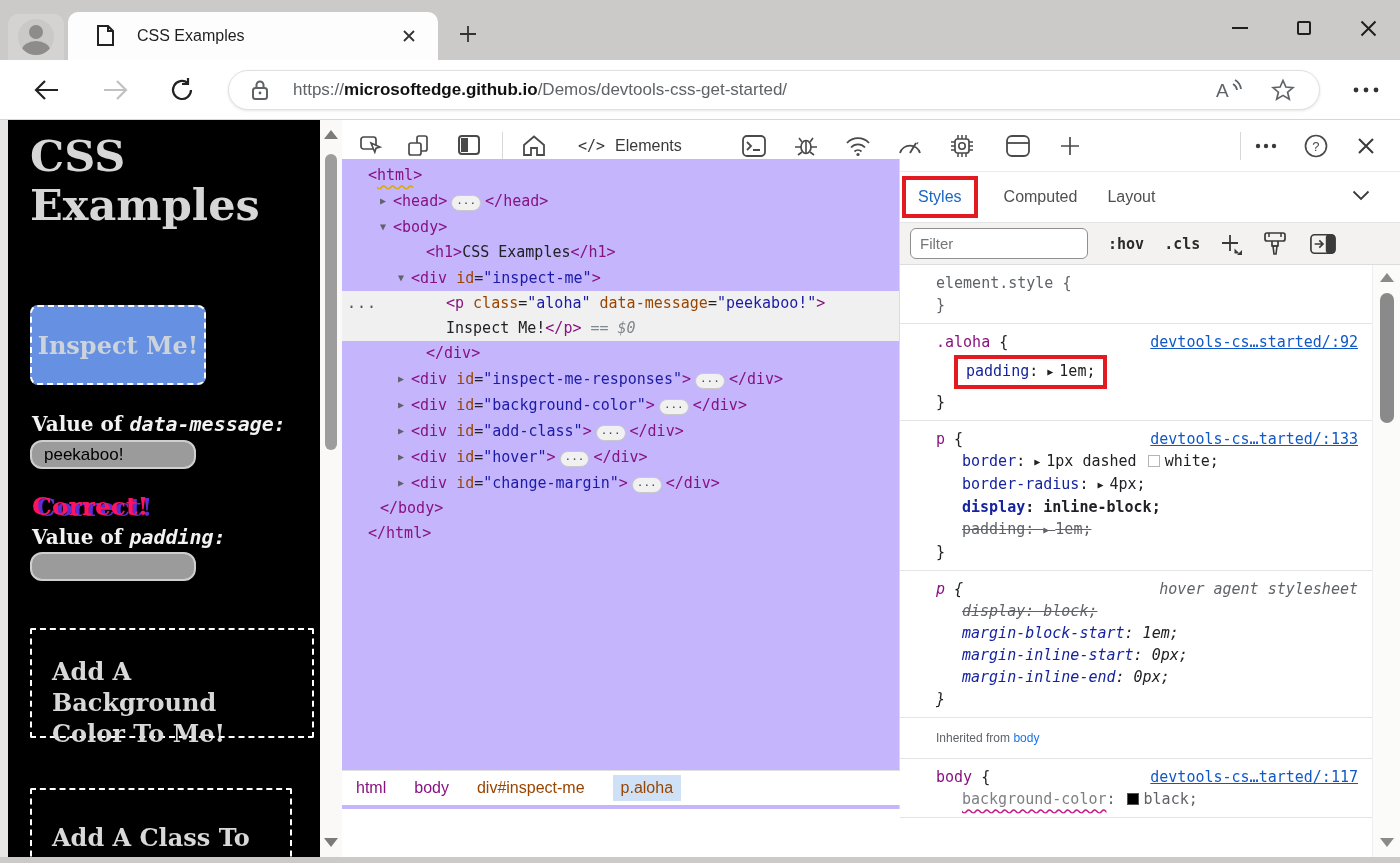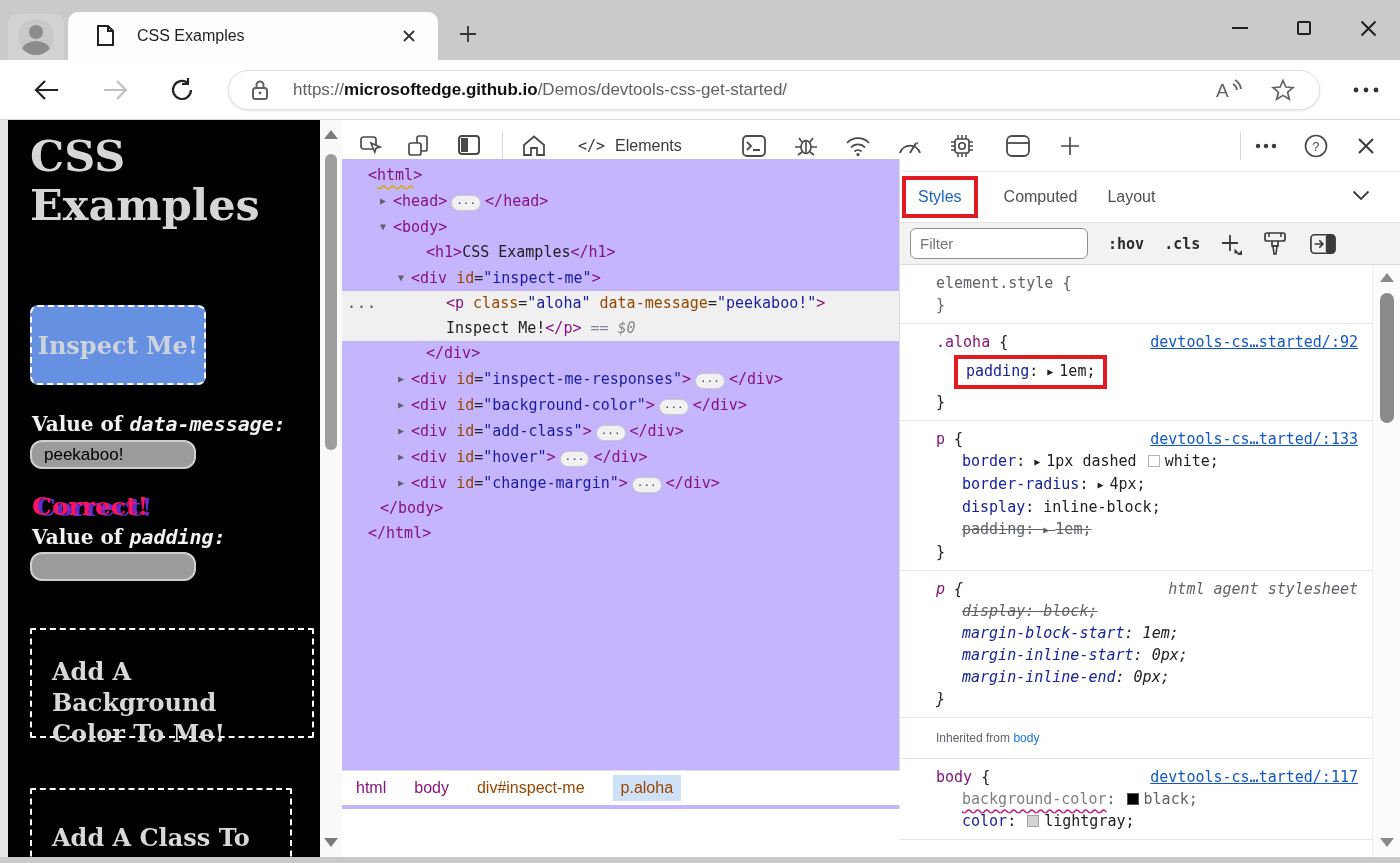--- a/index.html
+++ b/index.html
@@ -412,39 +412,38 @@
             </div>
             <div class="style-section">
               <div class="code-line"><span class="tk-sel">.aloha</span><span class="tk-txt"> {</span><span class="tk-link tk-right">devtools-cs…started/:92</span></div>
               <div class="code-line" style="padding-left: 26px;"><span class="red-wrap"><span class="tk-prop">padding</span><span class="tk-txt">: </span><span class="tk-arrow">▶ </span><span class="tk-txt">1em;</span></span></div>
               <div class="code-line"><span class="tk-txt">}</span></div>
             </div>
             <div class="style-section">
               <div class="code-line"><span class="tk-sel">p</span><span class="tk-txt"> {</span><span class="tk-link tk-right">devtools-cs…tarted/:133</span></div>
               <div class="code-line" style="padding-left: 26px;"><span class="tk-prop">border</span><span class="tk-txt">: </span><span class="tk-arrow">▶ </span><span class="tk-txt">1px dashed </span><span class="tk-swatch tk-sw-white"></span><span class="tk-txt">white;</span></div>
               <div class="code-line" style="padding-left: 26px;"><span class="tk-prop">border-radius</span><span class="tk-txt">: </span><span class="tk-arrow">▶ </span><span class="tk-txt">4px;</span></div>
-              <div class="code-line" style="padding-left: 26px;"><span class="tk-prop">display</span><span class="tk-txt">: inline-block;</span></div>
+              <div class="code-line" style="padding-left: 26px; font-weight: bold;"><span class="tk-prop">display</span><span class="tk-txt">: inline-block;</span></div>
               <div class="code-line" style="padding-left: 26px;"><span class="tk-strike tk-prop">padding</span><span class="tk-strike">: </span><span class="tk-strike tk-arrow">▶ </span><span class="tk-strike">1em;</span></div>
               <div class="code-line"><span class="tk-txt">}</span></div>
             </div>
             <div class="style-section">
-              <div class="code-line"><span class="tk-sel tk-it">p</span><span class="tk-txt tk-it"> {</span><span class="tk-grayc tk-it tk-right">html agent stylesheet</span></div>
+              <div class="code-line"><span class="tk-sel tk-it">p</span><span class="tk-txt tk-it"> {</span><span class="tk-grayc tk-it tk-right">hover agent stylesheet</span></div>
               <div class="code-line" style="padding-left: 26px;"><span class="tk-strike tk-it">display: block;</span></div>
               <div class="code-line" style="padding-left: 26px;"><span class="tk-prop tk-it">margin-block-start</span><span class="tk-txt tk-it">: 1em;</span></div>
               <div class="code-line" style="padding-left: 26px;"><span class="tk-prop tk-it">margin-inline-start</span><span class="tk-txt tk-it">: 0px;</span></div>
               <div class="code-line" style="padding-left: 26px;"><span class="tk-prop tk-it">margin-inline-end</span><span class="tk-txt tk-it">: 0px;</span></div>
               <div class="code-line"><span class="tk-txt tk-it">}</span></div>
             </div>
             <div class="style-section sec-inherit">
               <div class="code-line inherit-line"><span class="tk-grayc">Inherited from </span><span class="tk-bluelink">body</span></div>
             </div>
             <div class="style-section">
               <div class="code-line"><span class="tk-sel">body</span><span class="tk-txt"> {</span><span class="tk-link tk-right">devtools-cs…tarted/:117</span></div>
               <div class="code-line" style="padding-left: 26px;"><span class="tk-grayp">background-color</span><span class="tk-gtxt">: </span><span class="tk-swatch tk-sw-black"></span><span class="tk-gtxt">black;</span></div>
-              <div class="code-line" style="padding-left: 26px;"><span class="tk-prop">color</span><span class="tk-txt">: </span><span class="tk-swatch tk-sw-lightgray"></span><span class="tk-txt">lightgray;</span></div>
             </div>
           </div>
         <div class="styles-scrollbar">
           <div class="tri-up"></div>
           <div class="st-thumb"></div>
           <div class="tri-down"></div>
         </div>
       </div>
     </div>
 

